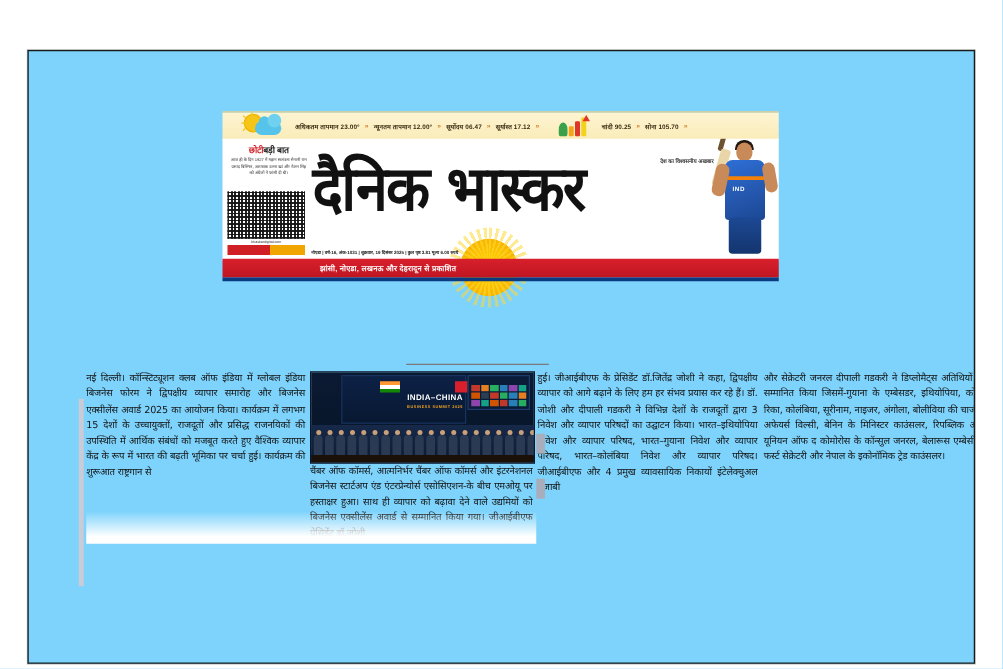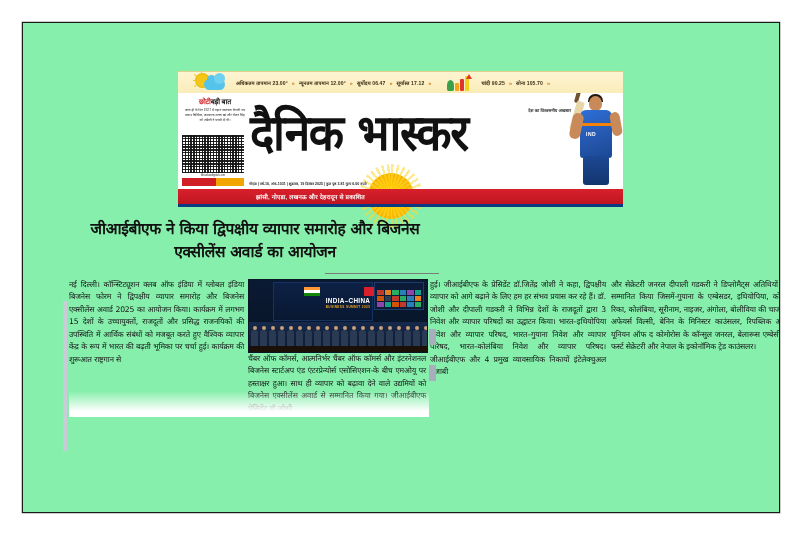--- a/index.html
+++ b/index.html
@@ -5,23 +5,23 @@
   html,body{margin:0;padding:0;}
   body{
     width:802px;height:535px;
     background:#ffffff;
     font-family:"Liberation Sans", sans-serif;
     overflow:hidden;
     position:relative;
   }
   .clip-frame{
     position:absolute;
-    left:22px; top:22px;
+    left:22px; top:40px;
     width:756px; height:489px;
-    background:#86efac;
+    background:#7dd3fc;
     border:1.6px solid #1a1a1a;
     box-shadow:0 0 0 0.5px #9a9a9a;
     overflow:hidden;
   }
   
   .ticker{
     position:absolute;
     left:155px; top:48px;
     width:445px; height:22px;
     background:linear-gradient(#fdf4d2,#faecb8);
@@ -329,21 +329,20 @@
   <div class="sunburst"></div>
   <div class="dateline">नोएडा | वर्ष-16, अंक-1031 | शुक्रवार, 19 दिसंबर 2025 | कुल पृष्ठ 3.81 मूल्य 6.00 रुपये</div>
 
   <div class="redbar">
     <div class="redbar-text">झांसी, नोएडा, लखनऊ और देहरादून से प्रकाशित</div>
   </div>
   <div class="blue-rule"></div>
 
   <div class="article">
 
-    <div class="headline">जीआईबीएफ ने किया द्विपक्षीय व्यापार समारोह और बिजनेस एक्सीलेंस अवार्ड का आयोजन</div>
     <div class="hr-under"></div>
 
     <div class="columns">
 
       <div class="col" id="col1">
         <span>नई दिल्ली। कॉन्स्टिट्यूशन क्लब ऑफ इंडिया में ग्लोबल इंडिया बिजनेस फोरम ने द्विपक्षीय व्यापार समारोह और बिजनेस एक्सीलेंस अवार्ड 2025 का आयोजन किया। कार्यक्रम में लगभग 15 देशों के उच्चायुक्तों, राजदूतों और प्रसिद्ध राजनयिकों की उपस्थिति में आर्थिक संबंधों को मजबूत करते हुए वैश्विक व्यापार केंद्र के रूप में भारत की बढ़ती भूमिका पर चर्चा हुई। कार्यक्रम की शुरूआत राष्ट्रगान से</span>
       </div>
 
       <div class="photo">
         <div class="ph-screen">

